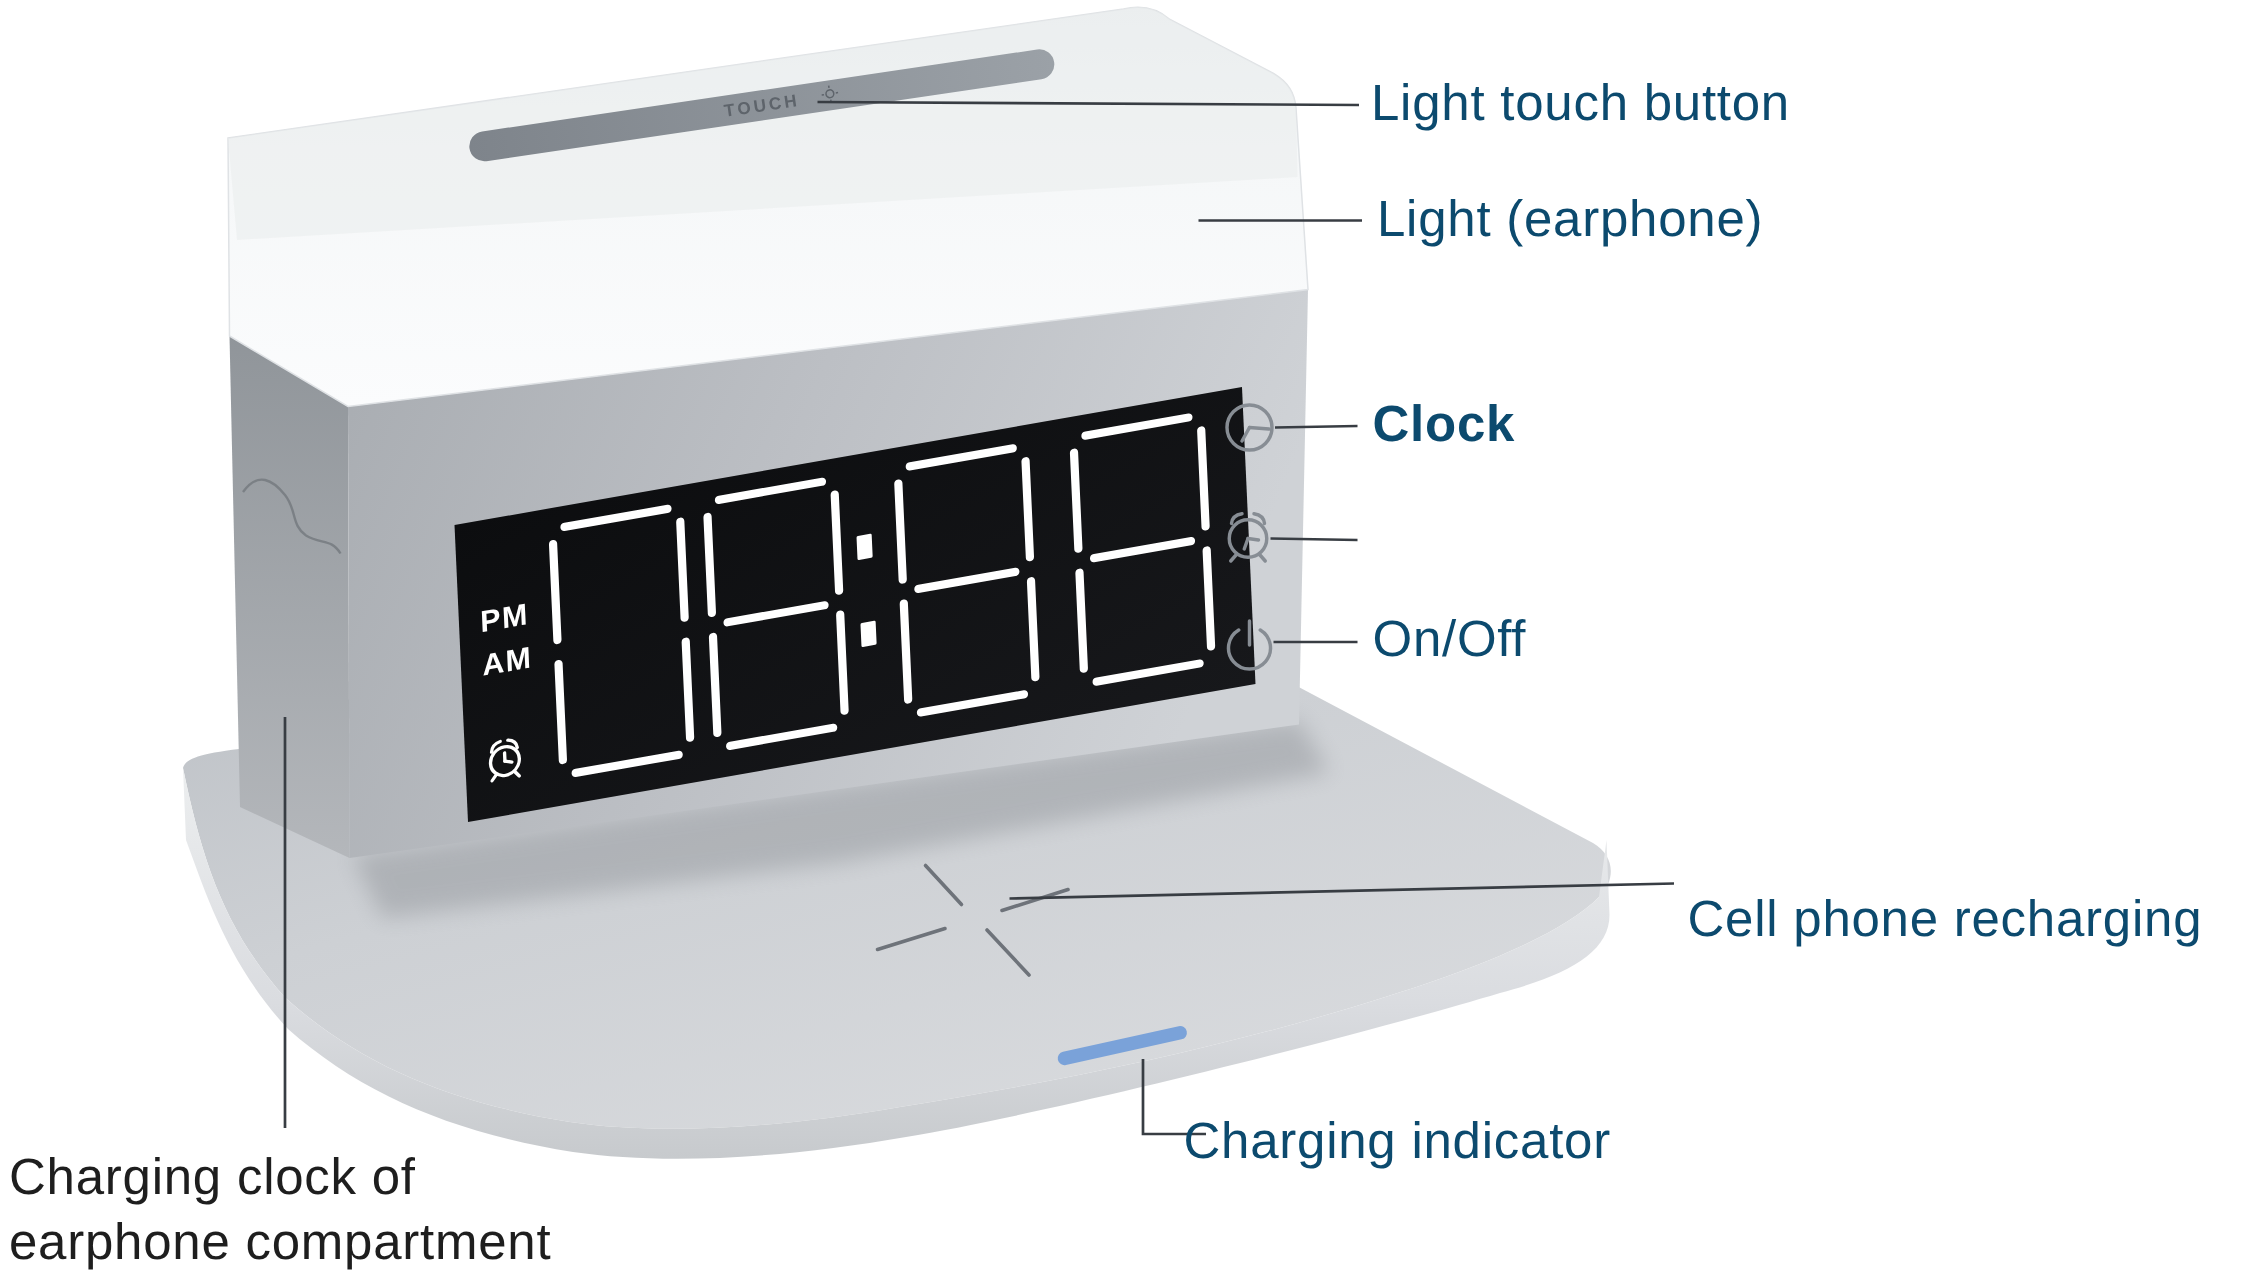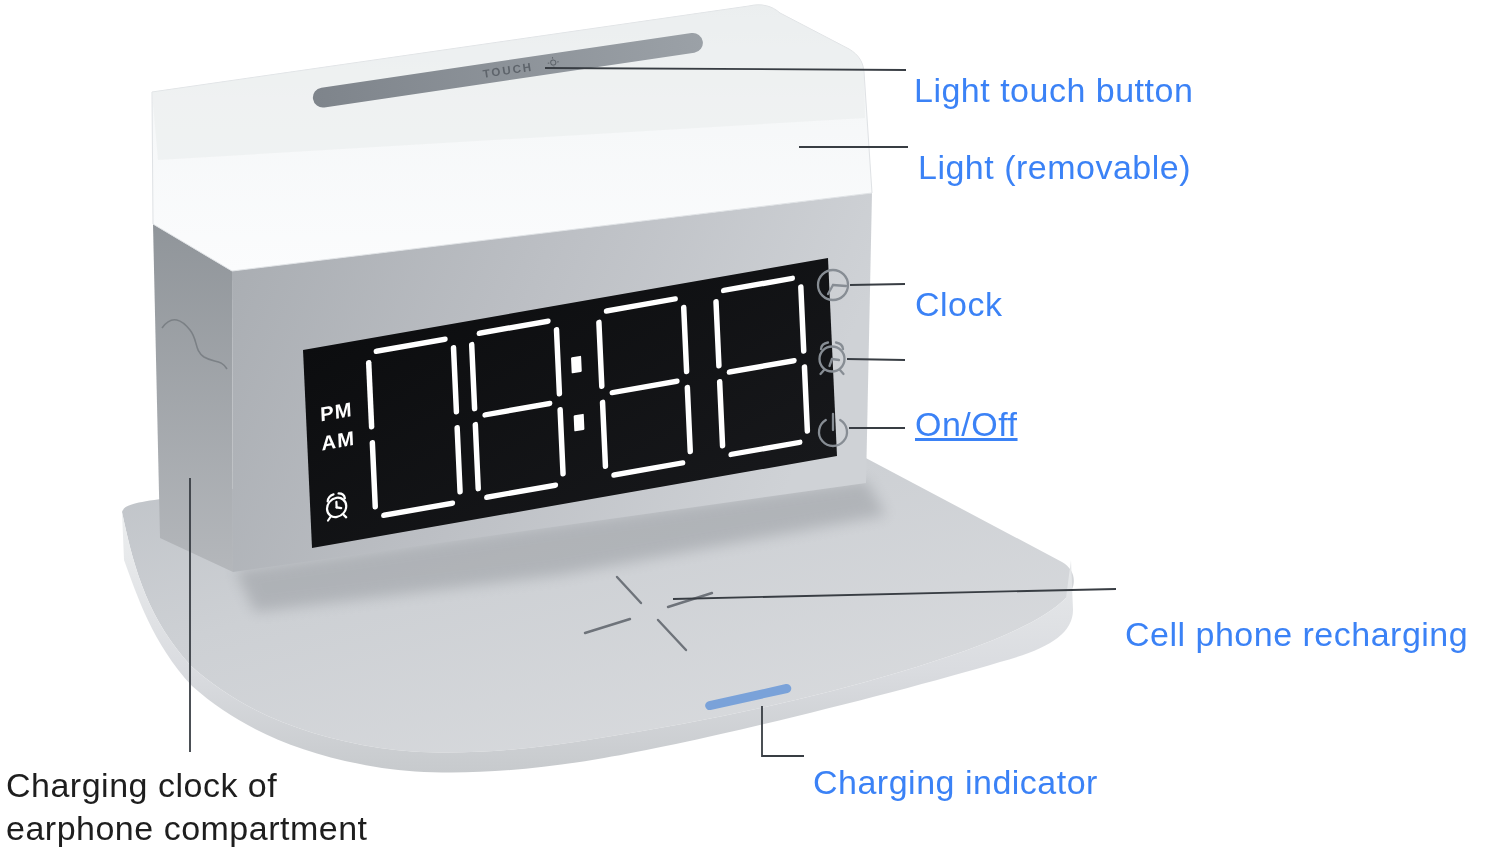--- a/index.html
+++ b/index.html
@@ -1,19 +1,19 @@
 <!DOCTYPE html>
 <html><head>
 <meta charset="utf-8">
 <style>
   html,body{margin:0;padding:0;background:#ffffff;}
   #stage{position:relative;width:1500px;height:848px;background:#ffffff;overflow:hidden;
          font-family:"Liberation Sans",sans-serif;}
   #scene{position:absolute;left:0;top:0;}
-  .label{position:absolute;font-size:34px;color:#3b82f6;white-space:nowrap;letter-spacing:0.5px;margin-top:21px;}
+  .label{position:absolute;font-size:34px;color:#0c4a6e;white-space:nowrap;letter-spacing:0.5px;}
   .label2{position:absolute;font-size:34px;color:#1e1e1e;white-space:nowrap;line-height:43px;letter-spacing:0.5px;}
   .seg{stroke:#ffffff;stroke-width:5.4;stroke-linecap:round;}
   .disp-ic{stroke:#ffffff;stroke-width:2.2;fill:none;stroke-linecap:round;}
   .btn-ic{stroke:#878d94;stroke-width:2.3;fill:none;stroke-linecap:round;}
   .leader{stroke:#383d43;stroke-width:1.8;fill:none;}
   .crossmark{stroke:#6e737a;stroke-width:2.4;stroke-linecap:round;}
   .pmam{font-family:"Liberation Sans",sans-serif;font-weight:700;font-size:20px;fill:#ffffff;letter-spacing:1px;}
   .touchtxt{font-family:"Liberation Sans",sans-serif;font-weight:700;font-size:11.5px;fill:#5e646b;letter-spacing:2px;}
 </style>
 </head>
@@ -200,23 +200,23 @@
     <line x1="850" y1="285" x2="905" y2="284"></line>
     <line x1="847" y1="359" x2="905" y2="360"></line>
     <line x1="849" y1="428" x2="905" y2="428"></line>
     <line x1="673" y1="599" x2="1116" y2="589"></line>
     <polyline points="762,706 762,756 804,756"></polyline>
     <line x1="190" y1="478" x2="190" y2="752"></line>
   </g>
 </svg>
 
 <div class="label" style="left:914px;top:50px;">Light touch button</div>
-<div class="label" style="left:918px;top:127px;">Light (removable)</div>
-<div class="label" style="left:915px;top:264px;">Clock</div>
-<div class="label" style="left:915px;top:384px;text-decoration:underline;">On/Off</div>
+<div class="label" style="left:918px;top:127px;">Light (earphone)</div>
+<div class="label" style="left:915px;top:264px;font-weight:bold;">Clock</div>
+<div class="label" style="left:915px;top:407px;">On/Off</div>
 <div class="label" style="left:1125px;top:594px;">Cell phone recharging</div>
-<div class="label" style="left:813px;top:742px;">Charging indicator</div>
+<div class="label" style="left:789px;top:742px;">Charging indicator</div>
 <div class="label2" style="left:6px;top:764px;">
   <div>Charging clock of</div>
   <div>earphone compartment</div>
 </div>
 
 </div>
 
 </body></html>

